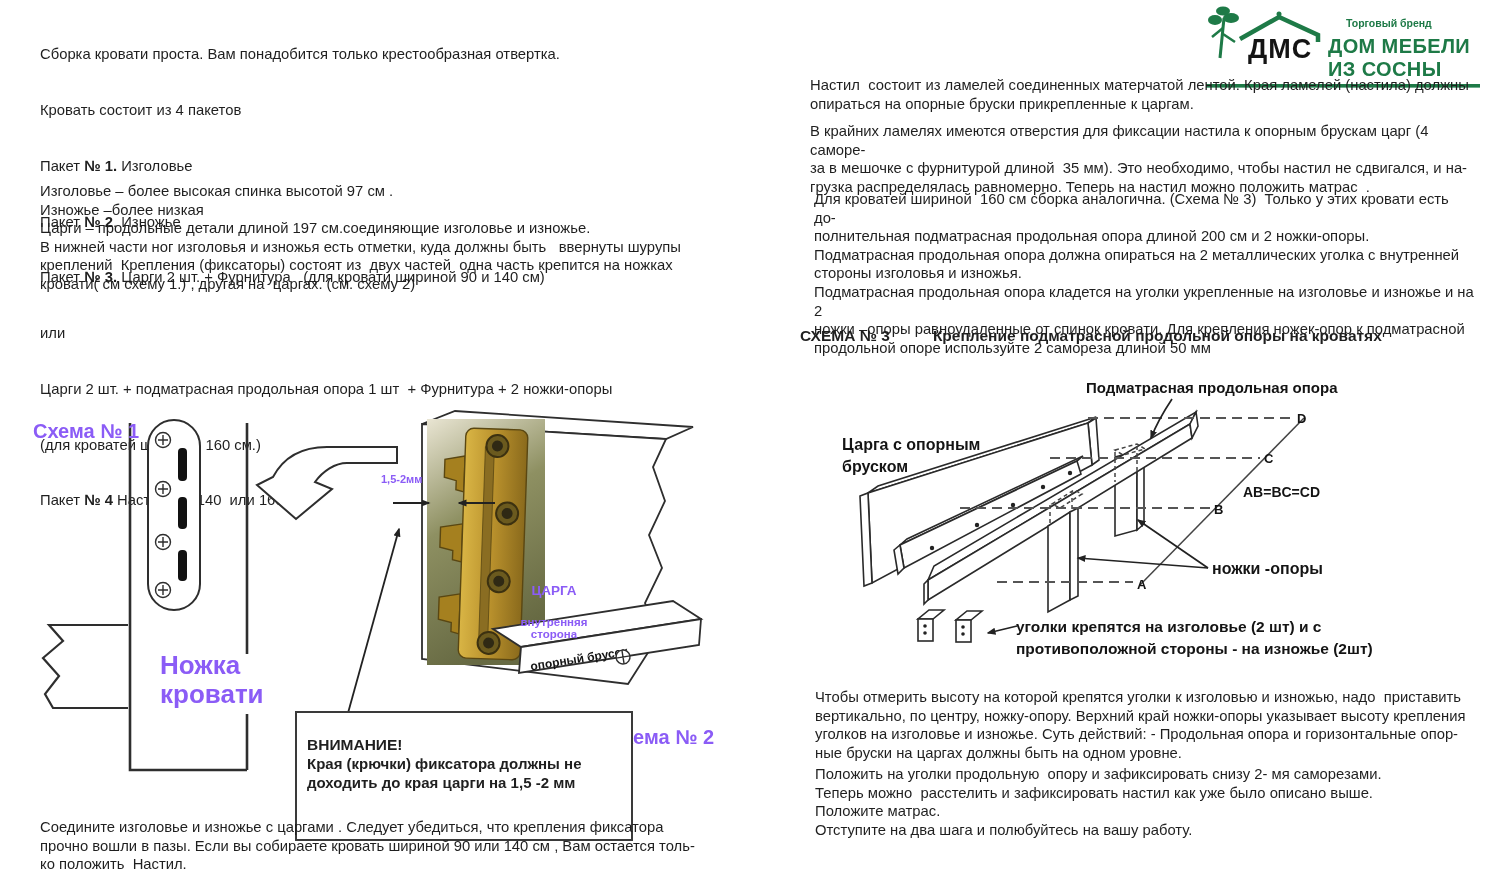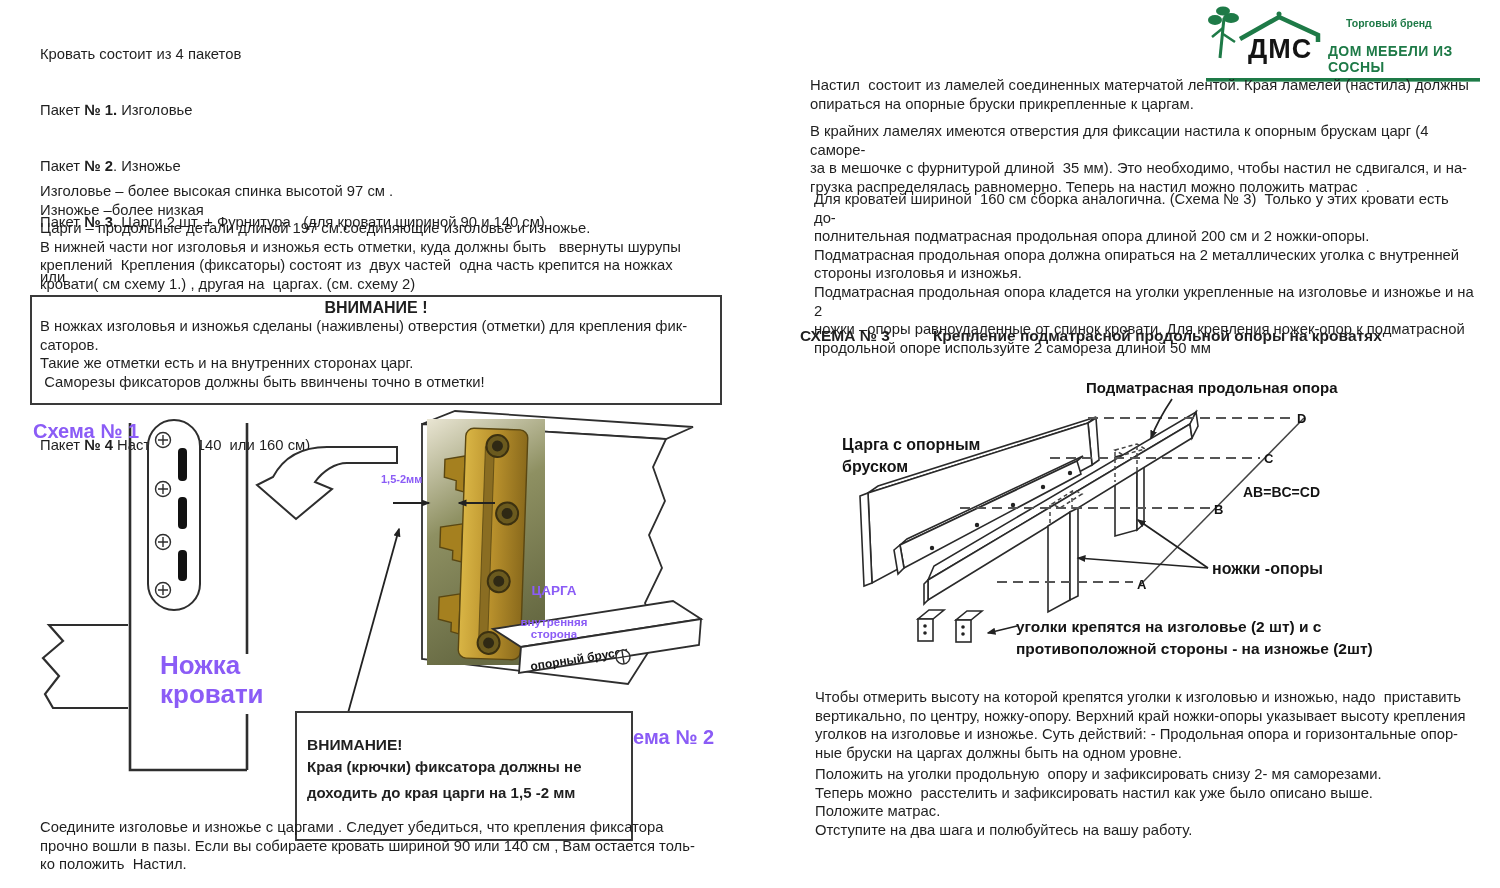--- a/index.html
+++ b/index.html
@@ -7,62 +7,56 @@
         font-family:"Liberation Sans",sans-serif;color:#1f1f1f;}
   .para{position:absolute;font-size:14.8px;line-height:18.6px;color:#1f1f1f;
         white-space:pre-wrap;}
   .line{white-space:pre-wrap;}
   .b{font-weight:bold;}
   .dlabel{position:absolute;font-weight:bold;color:#8b5cf6;white-space:pre-line;}
   .warnbox{position:absolute;border:2px solid #3a3a3a;background:#fff;}
   .warnbox .wtitle{font-weight:bold;font-size:16px;text-align:center;margin-top:2px;}
   .warnbox .wbody{font-size:14.8px;line-height:18.6px;white-space:pre-wrap;padding:0 8px;}
   .warnbox2 .wtitle2{font-weight:bold;font-size:15.5px;}
-  .warnbox2 .wbody2{font-weight:bold;font-size:15px;line-height:26px;white-space:pre-line;}
+  .warnbox2 .wbody2{font-weight:bold;font-size:15px;line-height:19px;white-space:pre-line;}
   svg{position:absolute;overflow:visible;}
   svg text{font-family:"Liberation Sans",sans-serif;fill:#141414;}
   .logo{position:absolute;left:1206px;top:6px;width:274px;}
   .logo-row{display:flex;align-items:flex-start;}
   .logo-txt{margin-top:11px;margin-left:4px;}
   .logo-tagline{color:#1e7a47;font-size:10.5px;font-weight:bold;margin-left:18px;}
-  .logo-brand{color:#1e7a47;font-size:14px;font-weight:bold;letter-spacing:.4px;margin-top:14px;}
+  .logo-brand{color:#1e7a47;font-size:20px;font-weight:bold;letter-spacing:.4px;margin-top:6px;}
   .logo-rule{height:3px;background:#1e7a47;margin-top:3px;border-bottom:1px solid #6fae8d;}
   .schema-heading{position:absolute;left:800px;top:327px;display:flex;gap:43px;
                   font-weight:bold;font-size:15.5px;}
 </style>
 </head>
 <body>
 
 <div id="page">
 
   <div class="para" style="left:40px;top:8px;width:690px;">
+    <div class="line">Сборка кровати проста. Вам понадобится только крестообразная отвертка.</div>
     <div class="line">Кровать состоит из 4 пакетов</div>
     <div class="line"><span>Пакет </span><span class="b">№ 1.</span><span> Изголовье</span></div>
     <div class="line"><span>Пакет </span><span class="b">№ 2</span><span>. Изножье</span></div>
     <div class="line"><span>Пакет </span><span class="b">№ 3.</span><span> Царги 2 шт. + Фурнитура   (для кровати шириной 90 и 140 см)</span></div>
     <div class="line">или</div>
     <div class="line">Царги 2 шт. + подматрасная продольная опора 1 шт  + Фурнитура + 2 ножки-опоры</div>
     <div class="line">(для кроватей шириной 160 см.)</div>
     <div class="line"><span>Пакет </span><span class="b">№ 4</span><span> Настил (90,140  или 160 см)</span></div>
   </div>
 
   <div class="para" style="left:40px;top:182px;width:690px;">Изголовье – более высокая спинка высотой 97 см .
 Изножье –более низкая
 Царги – продольные детали длиной 197 см.соединяющие изголовье и изножье.
 В нижней части ног изголовья и изножья есть отметки, куда должны быть   ввернуты шурупы
 креплений  Крепления (фиксаторы) состоят из  двух частей  одна часть крепится на ножках
 кровати( см схему 1.) , другая на  царгах. (см. схему 2)</div>
 
-  <div class="warnbox" style="left:30px;top:295px;width:688px;height:106px;">
-    <div class="wtitle">ВНИМАНИЕ !</div>
-    <div class="wbody">В ножках изголовья и изножья сделаны (наживлены) отверстия (отметки) для крепления фик-
-саторов.
-Такие же отметки есть и на внутренних сторонах царг.
- Саморезы фиксаторов должны быть ввинчены точно в отметки!</div>
-  </div>
 
   <svg style="left:25px;top:405px;" width="695" height="400" viewBox="0 0 695 400">
     <defs>
       <marker id="ah" markerWidth="9" markerHeight="8" refX="7.5" refY="3.5" orient="auto" markerUnits="userSpaceOnUse">
         <path d="M0,0 L9,3.5 L0,7 Z" fill="#222"></path>
       </marker>
       <linearGradient id="phbg" x1="0" y1="0" x2="0.3" y2="1">
         <stop offset="0" stop-color="#e9e5d3"></stop>
           <stop offset="0.45" stop-color="#8e9062"></stop>
           <stop offset="1" stop-color="#676a43"></stop>

